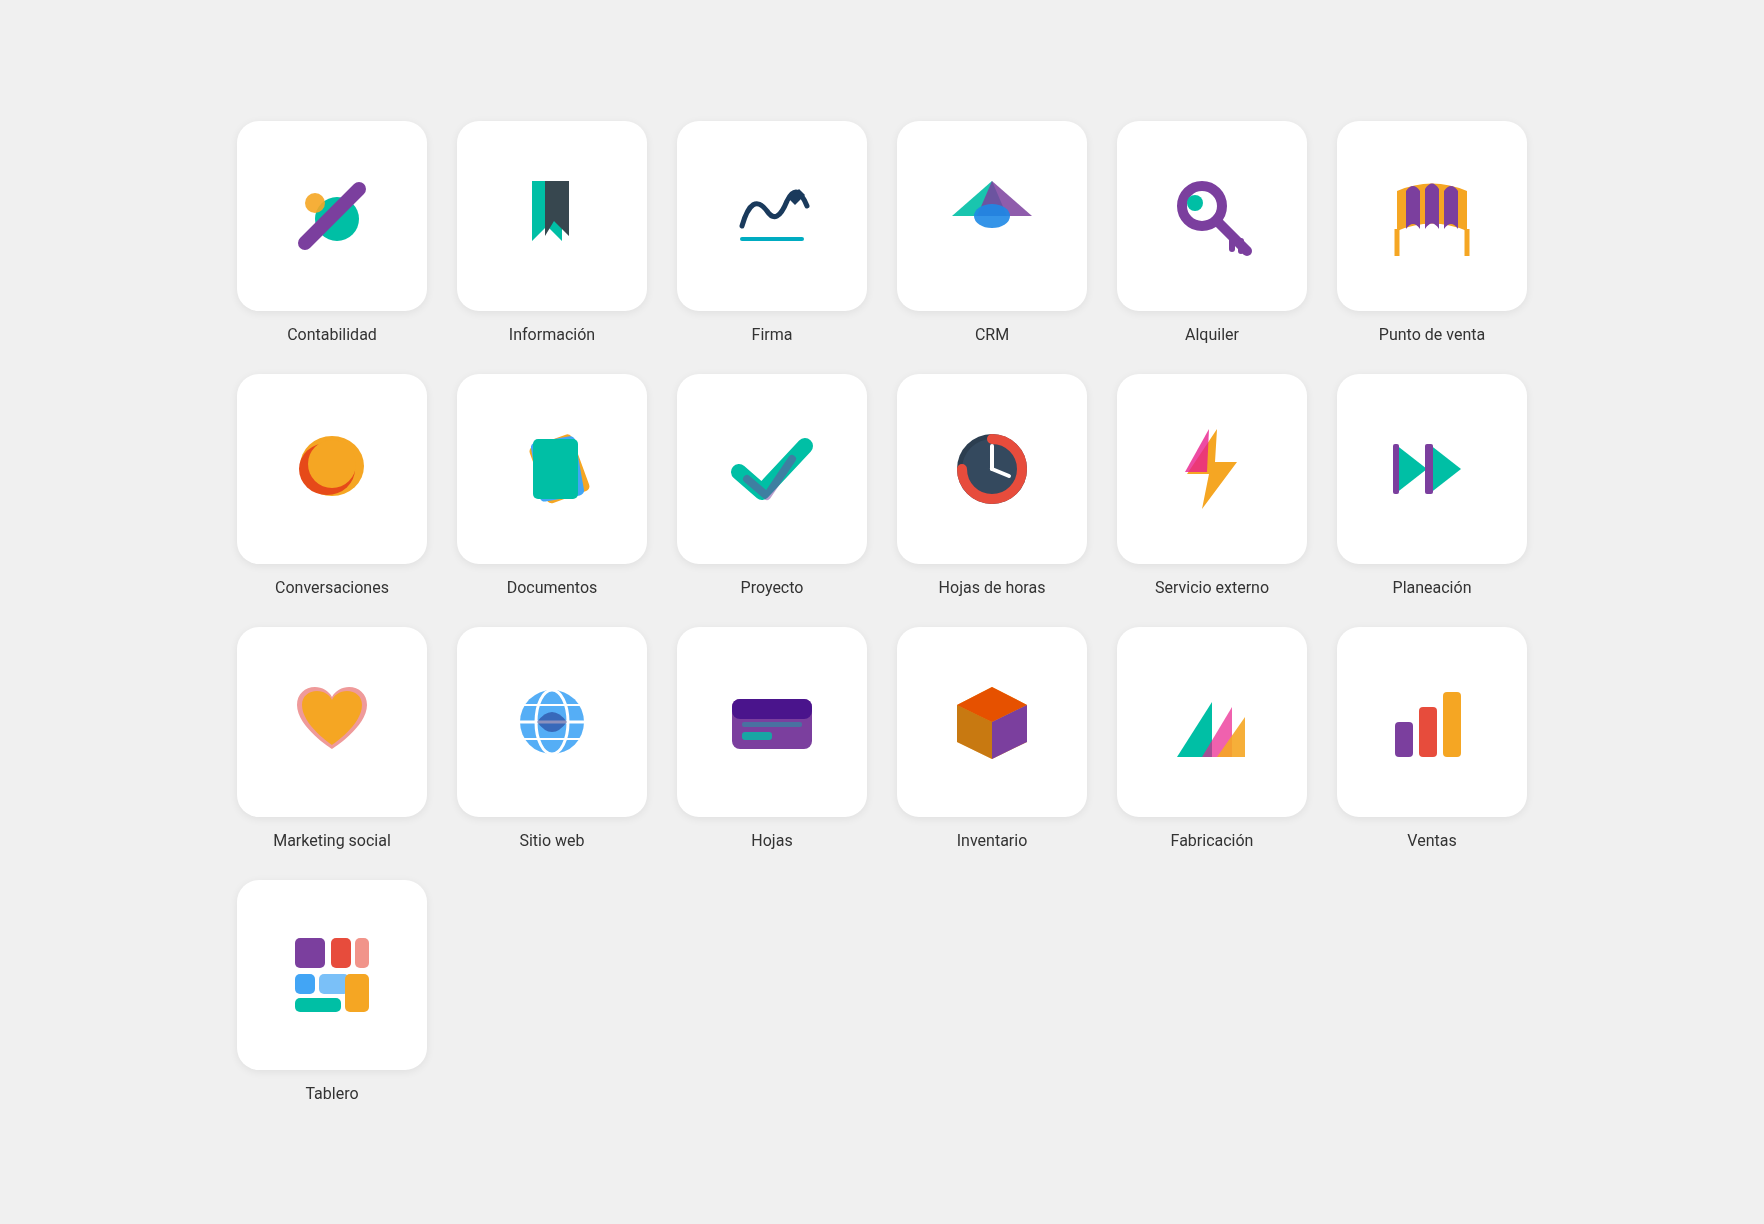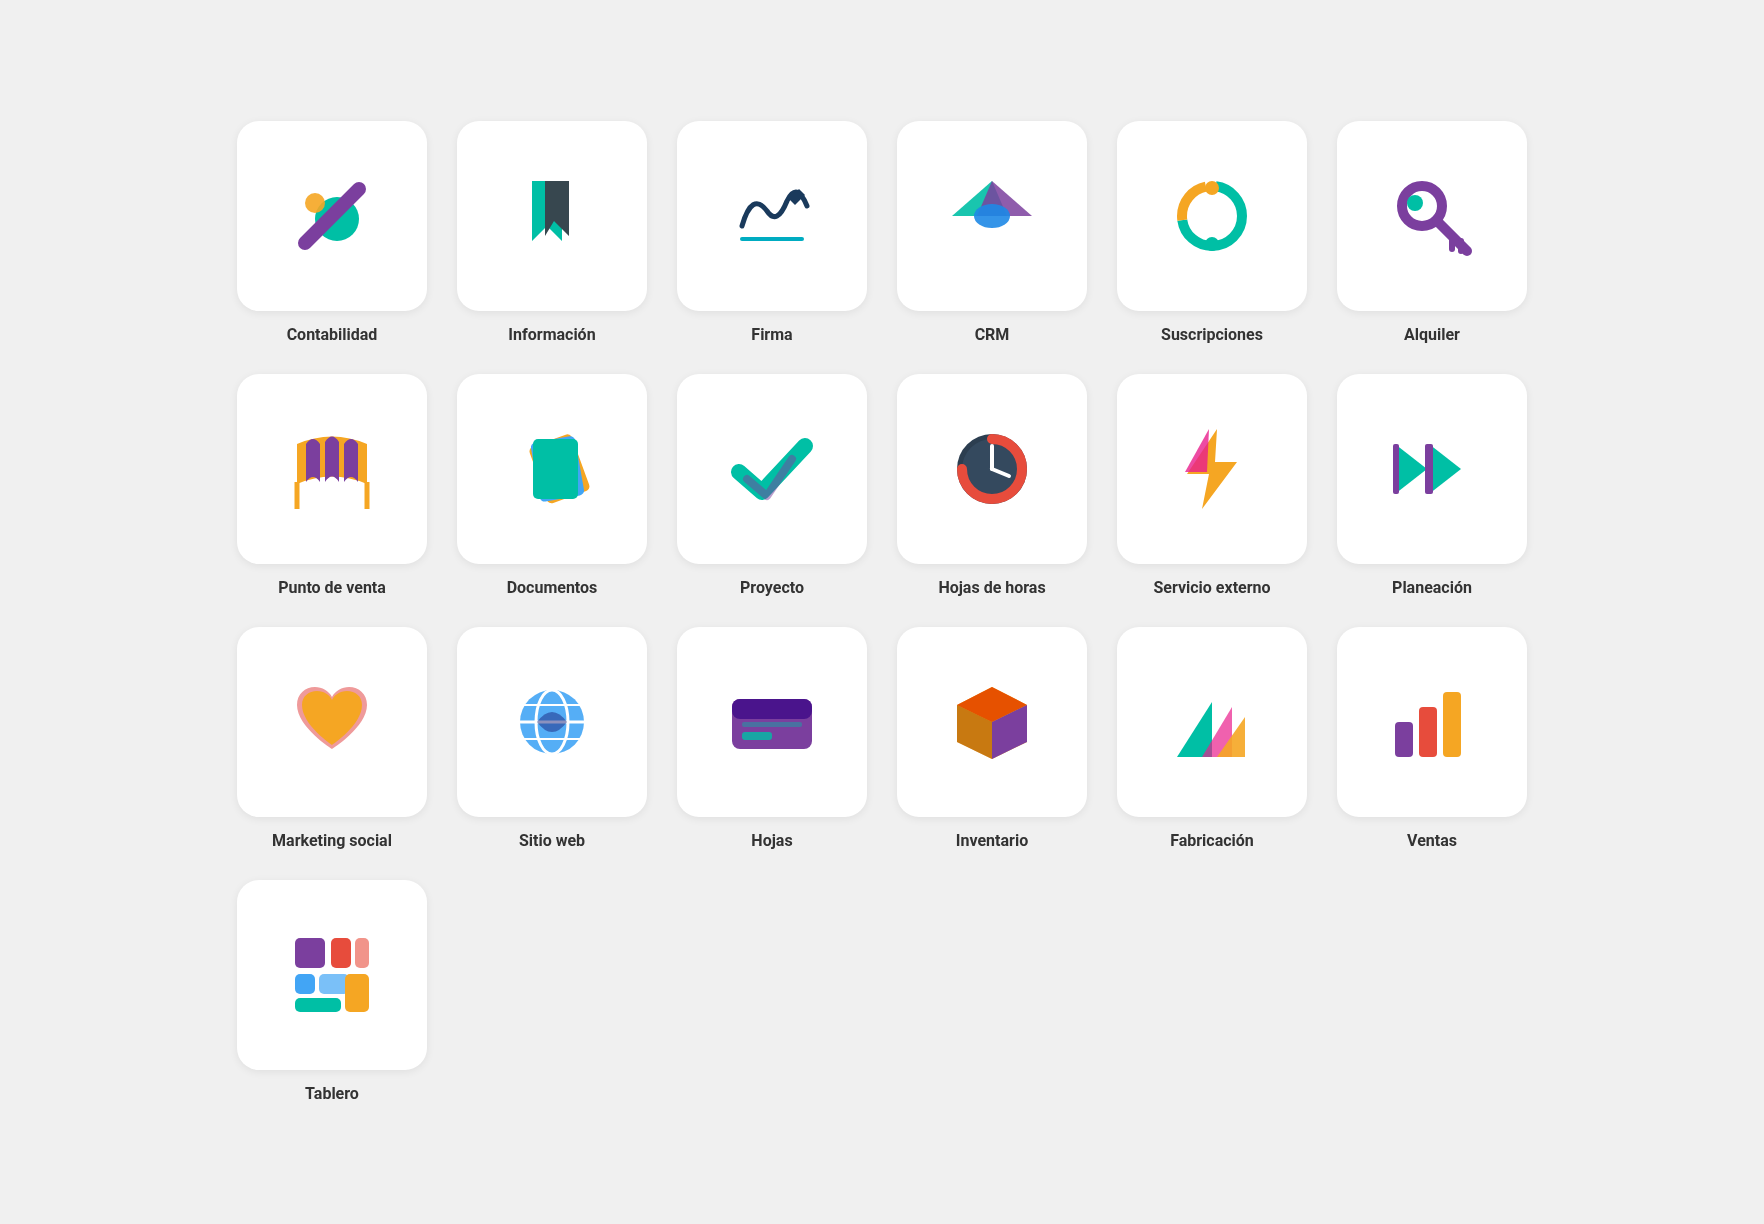--- a/index.html
+++ b/index.html
@@ -35,21 +35,21 @@
       justify-content: center;
       box-shadow: 0 2px 8px rgba(0,0,0,0.07);
       transition: box-shadow 0.2s;
     }
     .app-icon svg {
       width: 110px;
       height: 110px;
     }
     .app-label {
       font-size: 16px;
-      font-weight: 700;
+      font-weight: 400;
       color: #333;
       text-align: center;
     }
   </style>
 </head>
 <body>
 
 <div class="grid">
 
   <div class="app-item">
@@ -94,31 +94,20 @@
 
         <polygon points="15,55 55,20 70,55" fill="#00BFA5" opacity="0.9"></polygon>
         <polygon points="95,55 55,20 40,55" fill="#7B3F9E" opacity="0.85"></polygon>
         <ellipse cx="55" cy="55" rx="18" ry="12" fill="#1E88E5" opacity="0.9"></ellipse>
       </svg>
     </div>
     <span class="app-label">CRM</span>
   </div>
 
 
-  <div class="app-item">
-    <div class="app-icon">
-      <svg viewBox="0 0 110 110" xmlns="http://www.w3.org/2000/svg">
-        <circle cx="55" cy="55" r="30" fill="none" stroke="#00BFA5" stroke-width="10" stroke-dasharray="90 55"></circle>
-        <circle cx="55" cy="55" r="30" fill="none" stroke="#F5A623" stroke-width="10" stroke-dasharray="45 100" stroke-dashoffset="-90"></circle>
-        <circle cx="55" cy="27" r="7" fill="#F5A623"></circle>
-        <circle cx="55" cy="83" r="7" fill="#00BFA5"></circle>
-      </svg>
-    </div>
-    <span class="app-label">Suscripciones</span>
-  </div>
 
   <div class="app-item">
     <div class="app-icon">
       <svg viewBox="0 0 110 110" xmlns="http://www.w3.org/2000/svg">
 
         <circle cx="45" cy="45" r="20" fill="none" stroke="#7B3F9E" stroke-width="10"></circle>
         <line x1="60" y1="60" x2="90" y2="90" stroke="#7B3F9E" stroke-width="10" stroke-linecap="round"></line>
         <line x1="75" y1="75" x2="75" y2="88" stroke="#7B3F9E" stroke-width="6" stroke-linecap="round"></line>
         <line x1="84" y1="80" x2="84" y2="90" stroke="#7B3F9E" stroke-width="6" stroke-linecap="round"></line>
 
@@ -137,20 +126,31 @@
         <path d="M48,28 Q55,17 62,28 L62,68 Q55,57 48,68Z" fill="#7B3F9E"></path>
         <path d="M67,30 Q74,20 81,30 L81,68 Q74,58 67,68Z" fill="#7B3F9E"></path>
 
         <line x1="20" y1="68" x2="20" y2="95" stroke="#F5A623" stroke-width="5"></line>
         <line x1="90" y1="68" x2="90" y2="95" stroke="#F5A623" stroke-width="5"></line>
       </svg>
     </div>
     <span class="app-label">Punto de venta</span>
   </div>
 
+  <div class="app-item">
+    <div class="app-icon">
+      <svg viewBox="0 0 110 110" xmlns="http://www.w3.org/2000/svg">
+
+        <ellipse cx="55" cy="52" rx="32" ry="30" fill="#F5A623"></ellipse>
+        <ellipse cx="50" cy="55" rx="28" ry="26" fill="#E64A19"></ellipse>
+        <circle cx="55" cy="50" r="24" fill="#F5A623"></circle>
+      </svg>
+    </div>
+    <span class="app-label">Conversaciones</span>
+  </div>
 
   <div class="app-item">
     <div class="app-icon">
       <svg viewBox="0 0 110 110" xmlns="http://www.w3.org/2000/svg">
 
         <rect x="40" y="25" width="45" height="60" rx="5" fill="#F5A623" transform="rotate(-20 62 55)"></rect>
         <rect x="38" y="25" width="45" height="60" rx="5" fill="#42A5F5" transform="rotate(-10 60 55)"></rect>
         <rect x="36" y="25" width="45" height="60" rx="5" fill="#00BFA5" transform="rotate(0 58 55)"></rect>
       </svg>
     </div>

